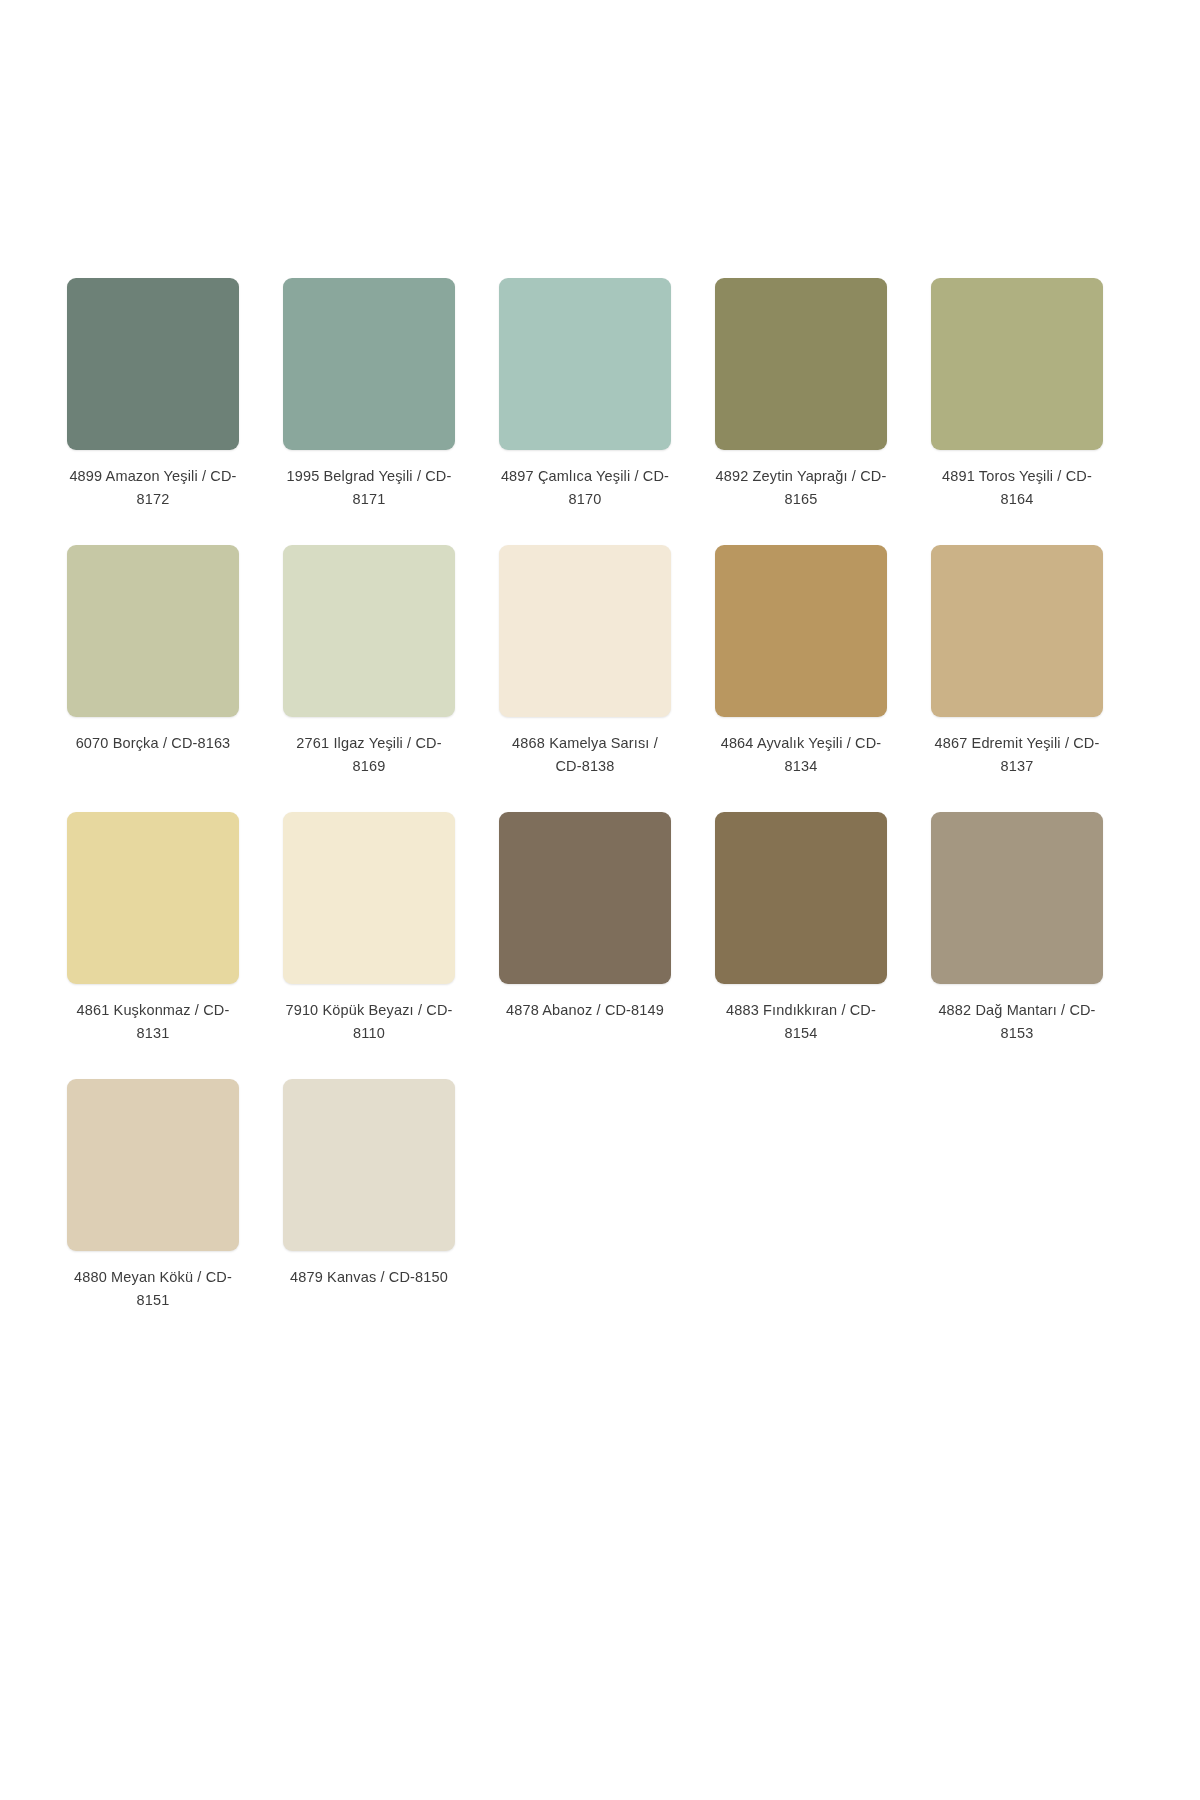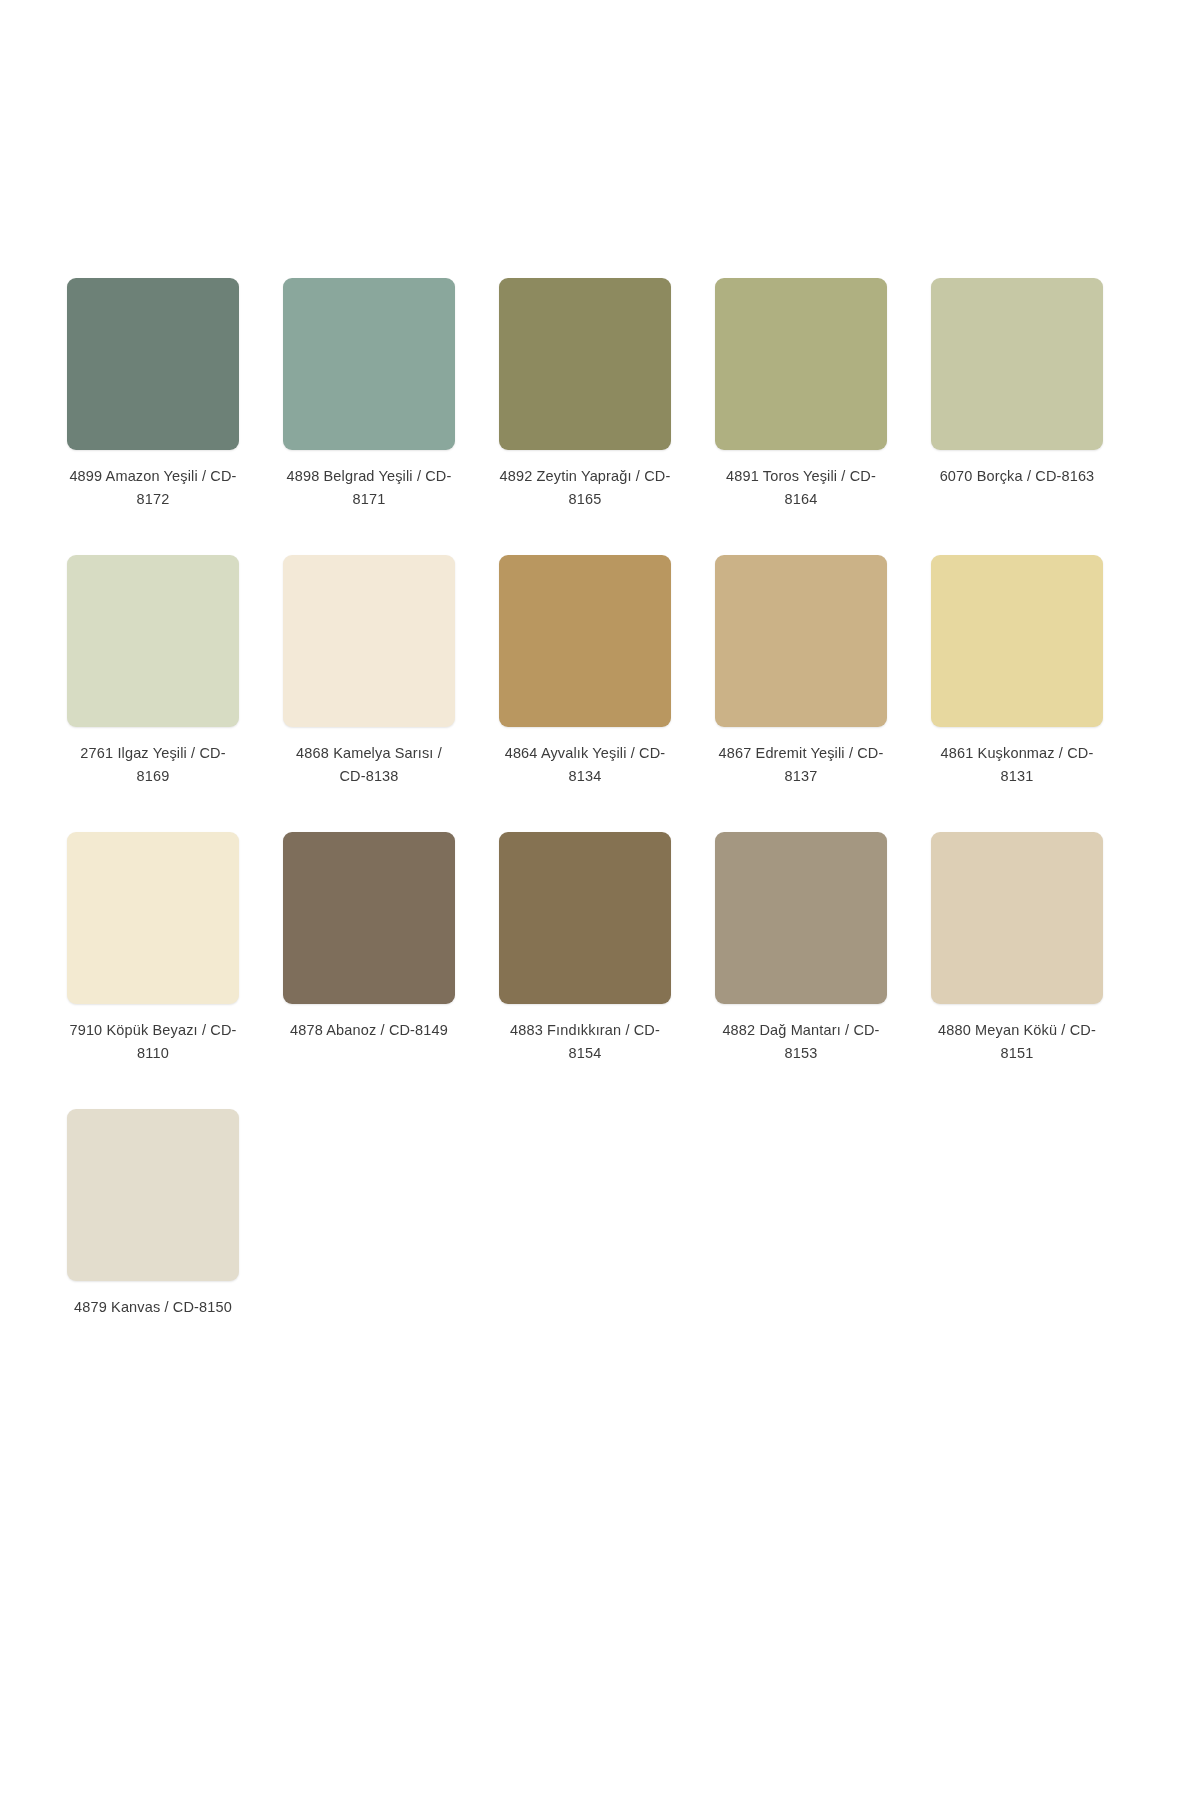--- a/index.html
+++ b/index.html
@@ -53,34 +53,38 @@
     width: 172px;
     text-align: center;
     font-size: 14.5px;
     line-height: 1.62;
     color: #3c3c3c;
     letter-spacing: 0.15px;
     font-family: "Liberation Sans", sans-serif;
   }
 
   
-  .swatch-cell { padding-bottom: 43px; }
+  .swatch-cell { padding-bottom: 33px; }
 </style>
 </head>
 <body>
 
 <div id="palette-page">
   <div id="swatch-grid">
       <div class="swatch-cell">
         <div class="swatch-chip" style="background: rgb(109, 129, 119);"></div>
         <div class="swatch-label">4899 Amazon Yeşili / CD-8172</div>
       </div>
       <div class="swatch-cell">
         <div class="swatch-chip" style="background: rgb(138, 167, 156);"></div>
-        <div class="swatch-label">4898 Belgrad Yeşili / CD-8171</div>
+        <div class="swatch-label">1995 Belgrad Yeşili / CD-8171</div>
+      </div>
+      <div class="swatch-cell">
+        <div class="swatch-chip" style="background: rgb(167, 198, 188);"></div>
+        <div class="swatch-label">4897 Çamlıca Yeşili / CD-8170</div>
       </div>
       <div class="swatch-cell">
         <div class="swatch-chip" style="background: rgb(141, 138, 95);"></div>
         <div class="swatch-label">4892 Zeytin Yaprağı / CD-8165</div>
       </div>
       <div class="swatch-cell">
         <div class="swatch-chip" style="background: rgb(175, 176, 129);"></div>
         <div class="swatch-label">4891 Toros Yeşili / CD-8164</div>
       </div>
       <div class="swatch-cell">

